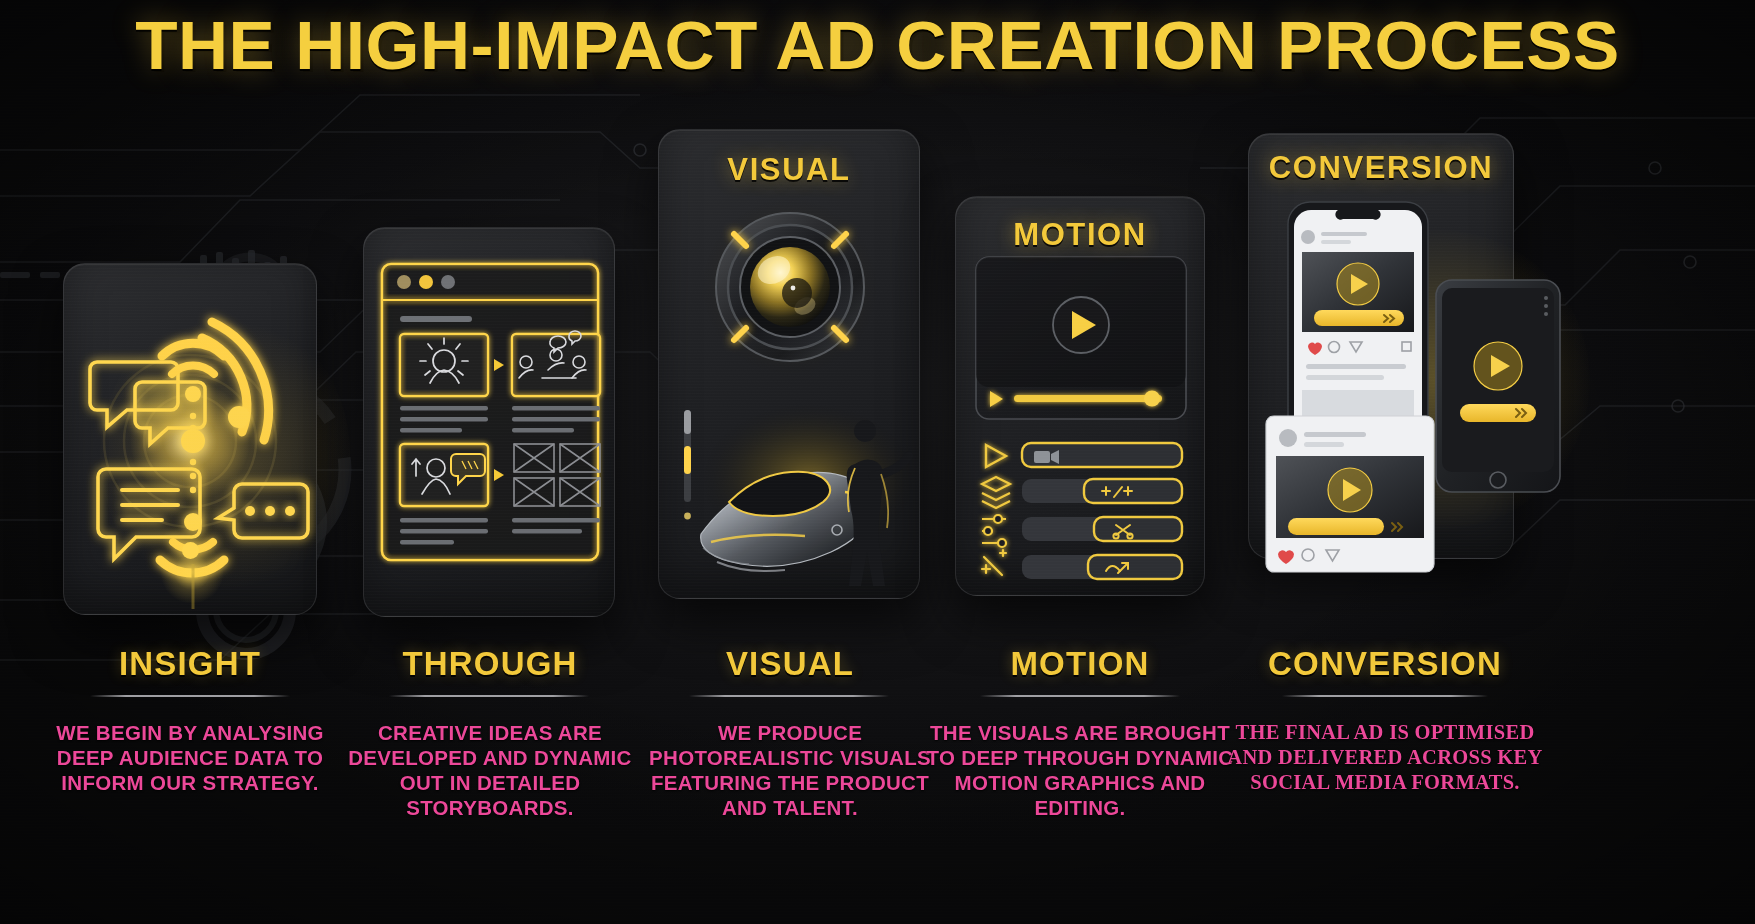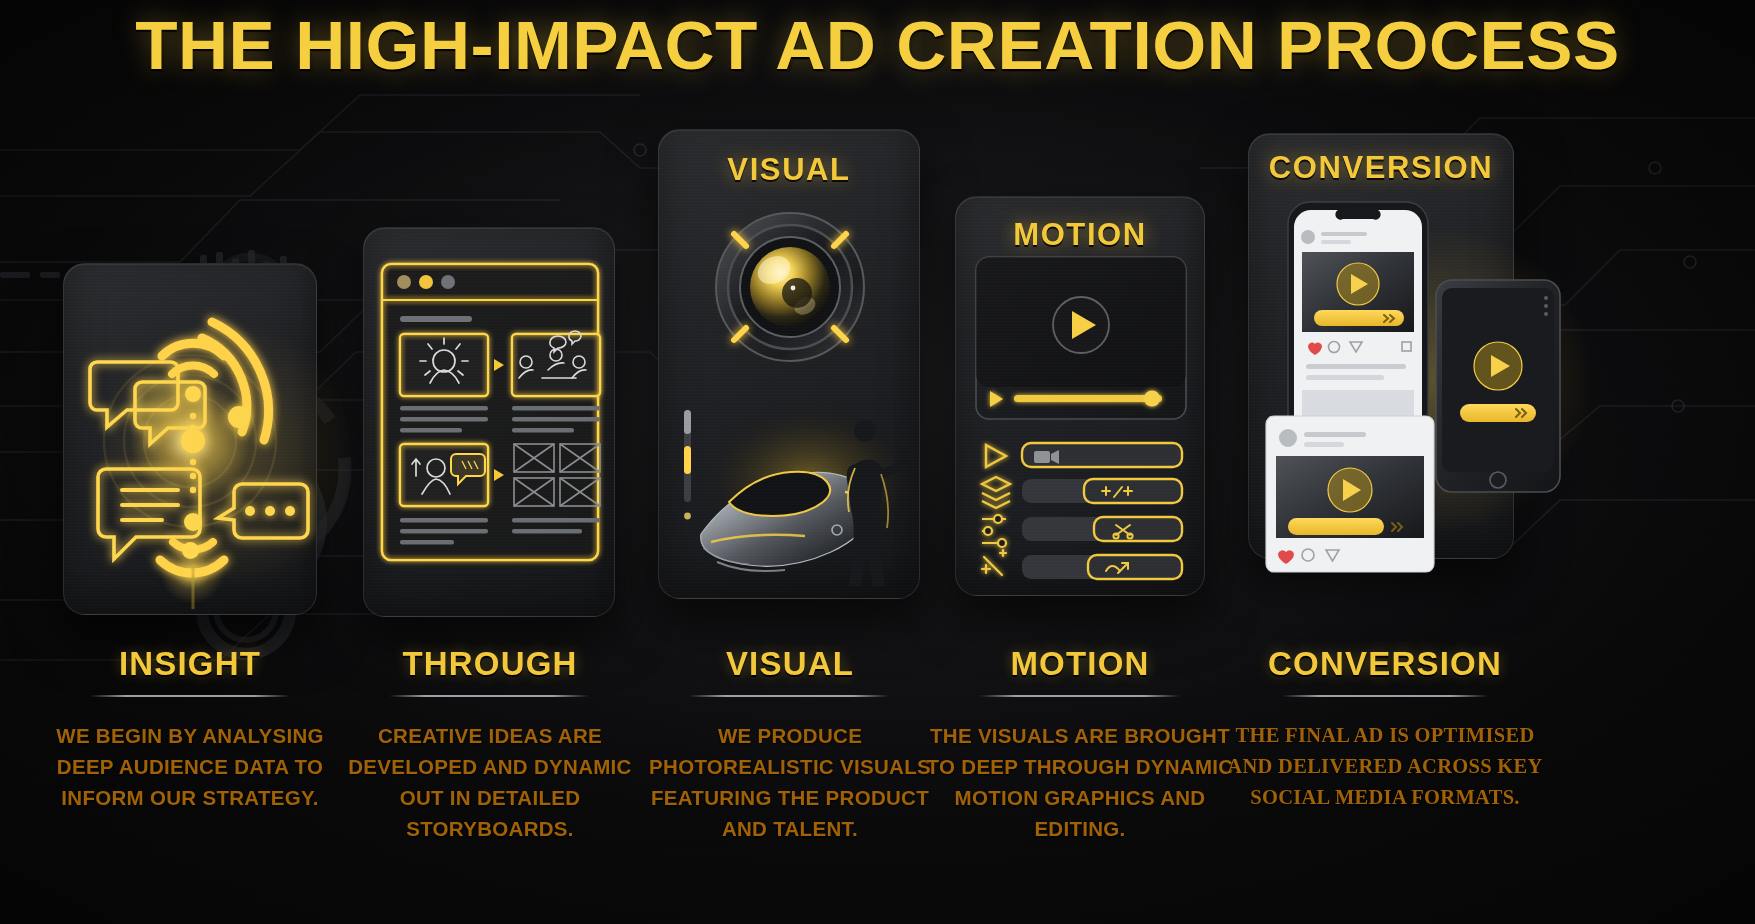--- a/index.html
+++ b/index.html
@@ -76,22 +76,22 @@
     color:#f3c93b;
     text-shadow:0 2px 0 rgba(0,0,0,.85), 0 0 14px rgba(243,201,59,.3);
   }
   .divider {
     position:absolute; height:2px; left:50%; transform:translateX(-50%);
     background: linear-gradient(90deg, rgba(160,160,165,0) 0%, rgba(185,185,190,.85) 18%, rgba(185,185,190,.85) 82%, rgba(160,160,165,0) 100%);
   }
   .step-desc {
     position:absolute; width:100%; text-align:center;
     font-family:"Liberation Sans Narrow","Liberation Sans",sans-serif;
-    font-weight:bold; font-size:20.5px; line-height:31px;
-    letter-spacing:.3px; color:#a16207;
+    font-weight:bold; font-size:20.5px; line-height:25px;
+    letter-spacing:.3px; color:#ec4899;
     text-shadow:0 1px 2px rgba(0,0,0,.9);
   }
 
   
   .glow { position:absolute; border-radius:50%; pointer-events:none; z-index:1; }
 
   svg { display:block; overflow:visible; }
 </style>
 </head>
 <body>

